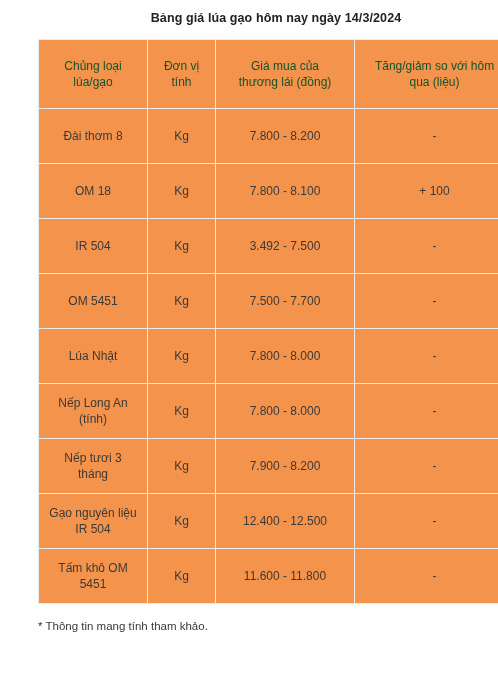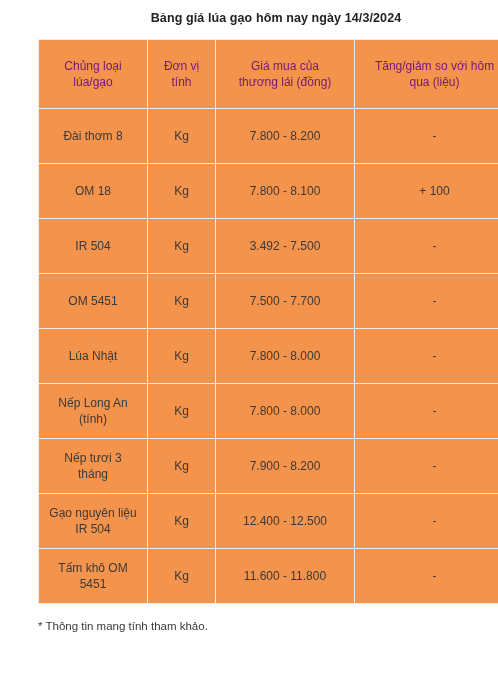--- a/index.html
+++ b/index.html
@@ -56,21 +56,21 @@
     vertical-align: middle;
     font-size: 12px;
     color: #3a3a3a;
     line-height: 16px;
     padding: 4px 6px;
     font-weight: normal;
   }
   table.price-table thead th {
     height: 60px;
     font-size: 12px;
-    color: #701a75;
+    color: #14532d;
     font-weight: normal;
   }
   table.price-table tbody td {
     height: 46px;
   }
   .cell-line { display: block; }
   .footnote {
     margin: 14px 0 0 11px;
     font-size: 11.5px;
     color: #3a3a3a;

